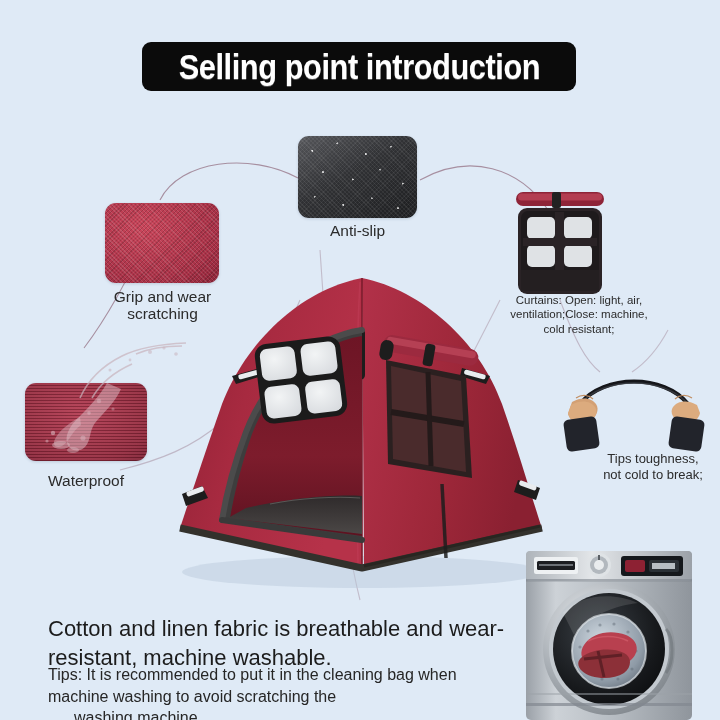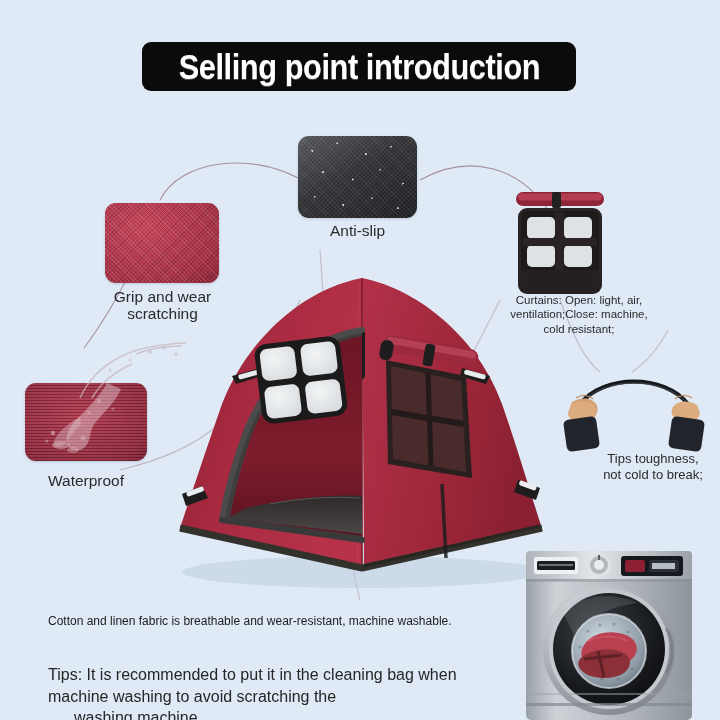--- a/index.html
+++ b/index.html
@@ -71,21 +71,21 @@
   .water{position:absolute;inset:0;}
 
   
   #tent{position:absolute;left:150px;top:272px;width:420px;height:320px;}
 
   
   #washer{position:absolute;left:518px;top:533px;width:190px;height:187px;}
 
   
   #bottom-head{position:absolute;left:48px;top:614px;width:470px;
-    font-size:12px;line-height:1.32;color:#1c1c1c;}
+    font-size:22px;line-height:1.32;color:#1c1c1c;}
   #bottom-tip{position:absolute;left:48px;top:664px;width:470px;
     font-size:16px;line-height:1.35;color:#262626;}
   #bottom-tip .indent{display:block;padding-left:26px;text-decoration:underline;}
 </style>
 </head>
 <body>
 
 <div id="stage">
 
   <svg id="connectors" viewBox="0 0 720 720">

